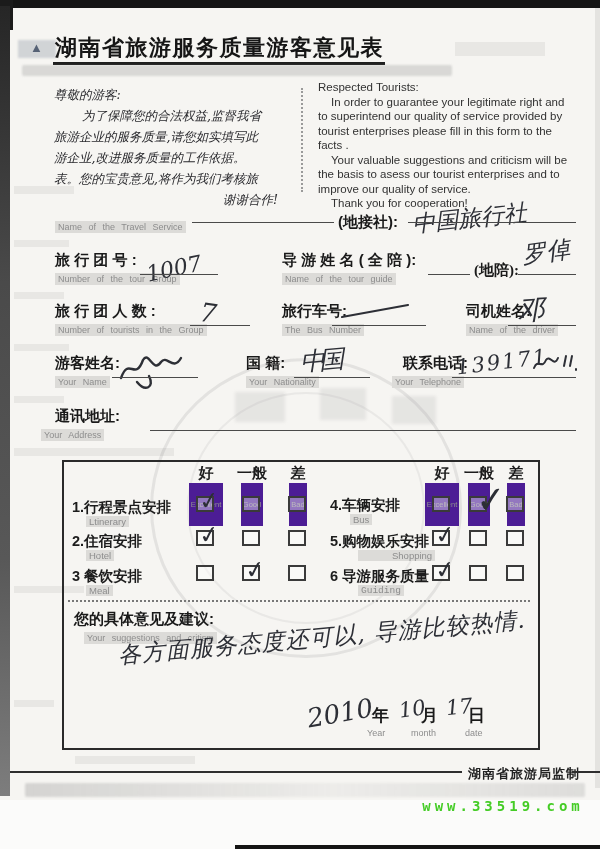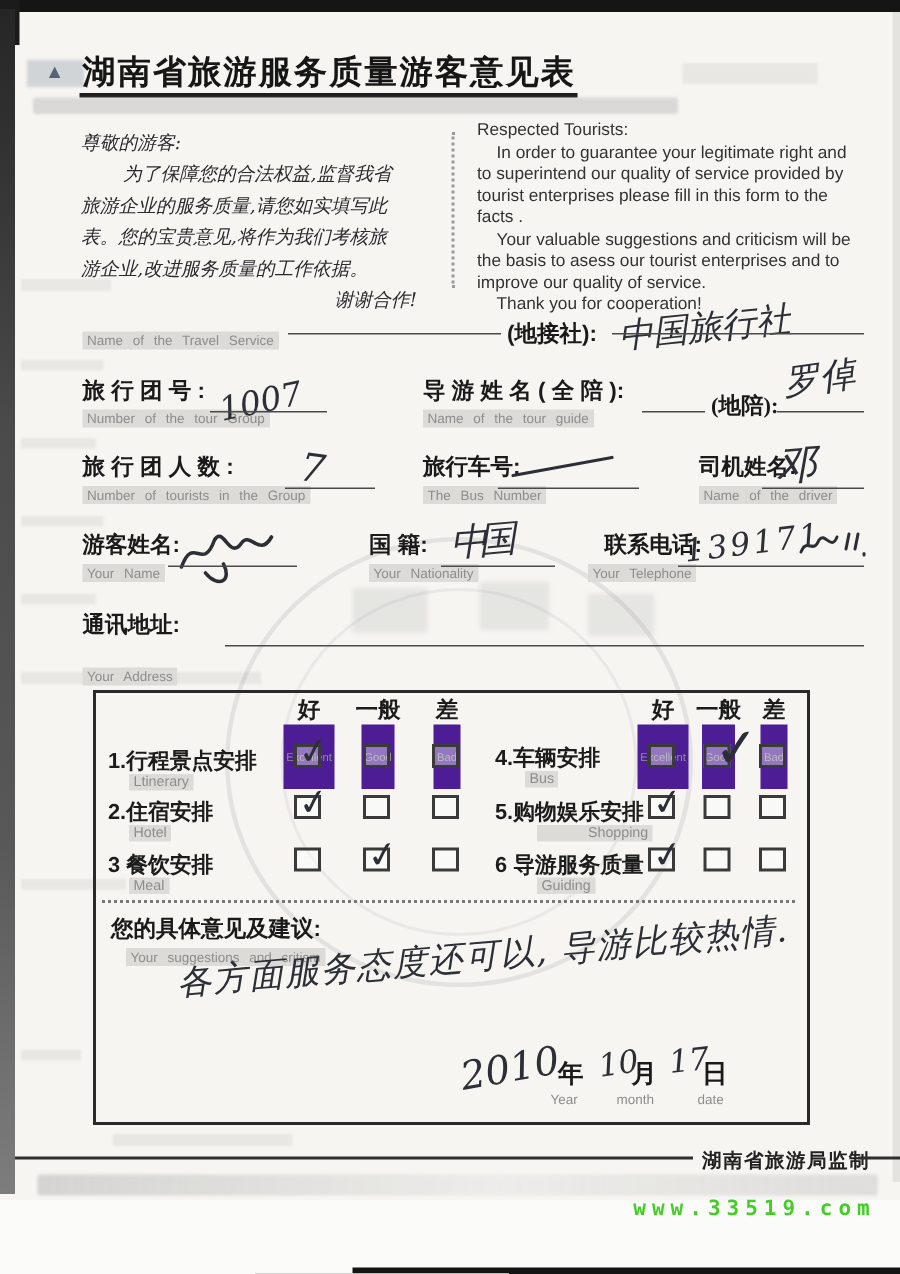--- a/index.html
+++ b/index.html
@@ -109,22 +109,22 @@
   <div class="logo-ghost"></div>
   <div class="logo-mark">▲</div>
   <div class="title">湖南省旅游服务质量游客意见表</div>
   <div class="title-underline"></div>
   <div class="smudge" style="left:22px;top:65px;width:430px;height:11px;"></div>
 
   <div class="intro-cn">
     <div>尊敬的游客:</div>
     <div style="text-indent:28px;">为了保障您的合法权益,监督我省</div>
     <div>旅游企业的服务质量,请您如实填写此</div>
+    <div>游企业,改进服务质量的工作依据。</div>
     <div>表。您的宝贵意见,将作为我们考核旅</div>
-    <div>游企业,改进服务质量的工作依据。</div>
     <div class="closing">谢谢合作!</div>
   </div>
   <div class="intro-divider"></div>
   <div class="intro-en">
     <p class="salut">Respected Tourists:</p>
     <p>In order to guarantee your legitimate right and to superintend our quality of service provided by tourist enterprises please fill in this form to the facts .</p>
     <p>Your valuable suggestions and criticism will be the basis to asess our tourist enterprises and to improve our quality of service.</p>
     <p>Thank you for cooperation!</p>
   </div>
 
@@ -172,21 +172,21 @@
   <div class="uline" style="left:294px;top:377px;width:76px;"></div>
   <div class="cn-label" style="left:392px;top:354px;margin-left:11px;">联系电话:</div>
   <div class="en-label" style="left:392px;top:376px;">Your Telephone</div>
   <div class="hand" style="left:456px;top:350px;font-size:21px;transform:rotate(-7deg);letter-spacing:2px;">139171</div>
   <svg class="hand-svg" style="left:532px;top:352px;" width="46" height="24">
     <path d="M2,16 C6,6 10,18 14,8 C18,2 22,16 26,6 M32,14 L34,4 M38,14 L40,4 M44,18 L44,17" fill="none" stroke="#2d2f36" stroke-width="2" stroke-linecap="round"></path>
   </svg>
   <div class="uline" style="left:452px;top:377px;width:124px;"></div>
 
   <div class="cn-label" style="left:55px;top:407px;">通讯地址:</div>
-  <div class="en-label" style="left:55px;top:429px;margin-top:16px;">Your Address</div>
+  <div class="en-label" style="left:41px;top:429px;">Your Address</div>
   <div class="uline" style="left:150px;top:430px;width:426px;"></div>
 
   <div class="rate-box"></div>
 
   <div class="hcol" style="left:186px;top:464px;">
     <div class="cn">好</div>
     <span class="en">Excellent</span>
   </div>
   <div class="hcol" style="left:232px;top:464px;">
     <div class="cn">一般</div>
@@ -264,21 +264,21 @@
       <span class="check">✓</span>
     </div>
   <div class="cb" style="left:469px;top:530px;">
       <span class="check"></span>
     </div>
   <div class="cb" style="left:506px;top:530px;">
       <span class="check"></span>
     </div>
 
   <div class="item-label" style="left:330px;top:567px;">6 导游服务质量</div>
-  <div class="item-en" style="left:358px;top:585px;">Guiding</div>
+  <div class="item-en" style="left:358px;top:585px;font-family:Liberation Mono, monospace;">Guiding</div>
   <div class="cb" style="left:432px;top:565px;">
       <span class="check">✓</span>
     </div>
   <div class="cb" style="left:469px;top:565px;">
       <span class="check"></span>
     </div>
   <div class="cb" style="left:506px;top:565px;">
       <span class="check"></span>
     </div>
 

